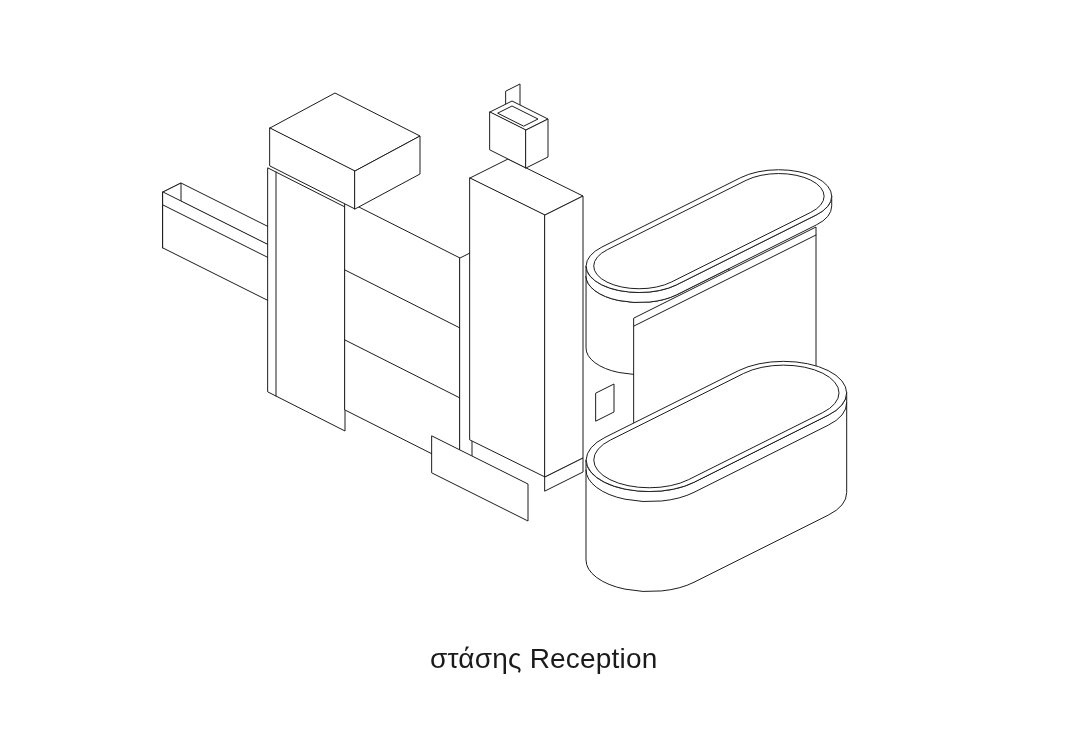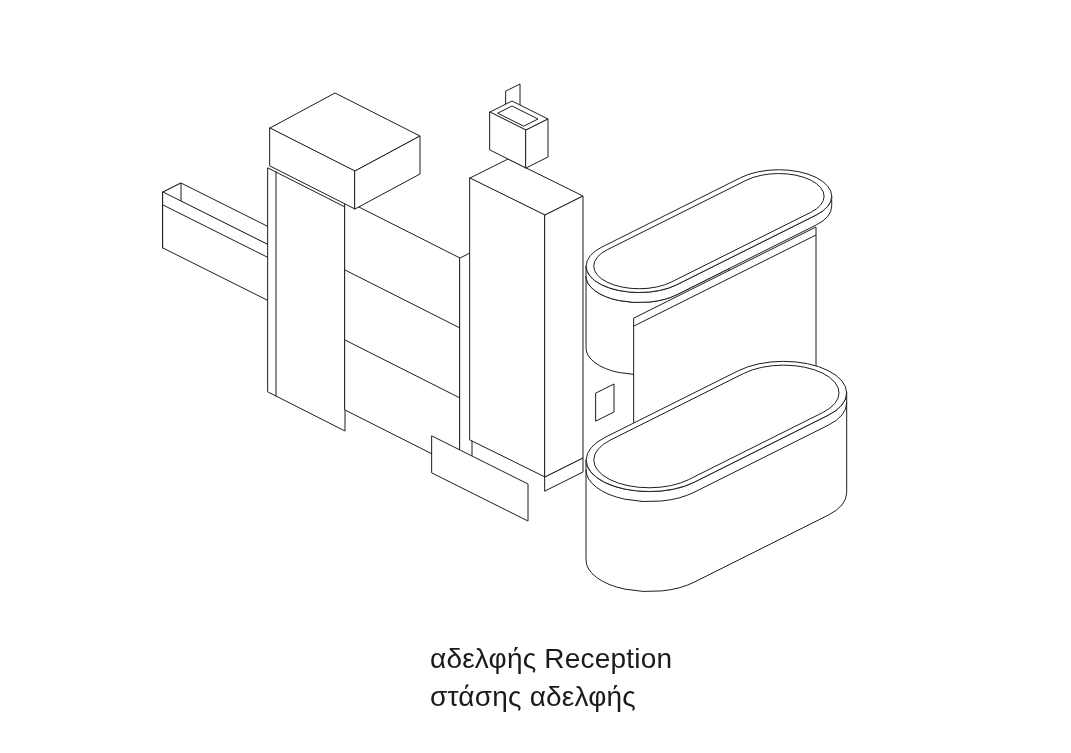--- a/index.html
+++ b/index.html
@@ -108,17 +108,16 @@
     <g transform="matrix(0.894,0.447,-0.894,0.447,783.4,348.2)">
       <path class="f" vector-effect="non-scaling-stroke" d="M 85.4 14.6 A 50 50 0 0 1 100 50 L 100 200 A 50 50 0 0 1 14.6 235.4 L 126.4 347.2 A 50 50 0 0 0 211.8 311.8 L 211.8 161.8 A 50 50 0 0 0 197.2 126.4 Z"></path>
       <path class="s" vector-effect="non-scaling-stroke" d="M 96.6 25.8 A 50 50 0 0 1 111.2 61.2 L 111.2 211.2 A 50 50 0 0 1 25.8 246.6"></path>
       <path class="f" vector-effect="non-scaling-stroke" d="M 0 50 A 50 50 0 0 1 100 50 L 100 200 A 50 50 0 0 1 0 200 Z"></path>
       <path class="s" vector-effect="non-scaling-stroke" d="M 6 50 A 44 44 0 0 1 94 50 L 94 200 A 44 44 0 0 1 6 200 Z"></path>
     </g>
 
   </svg>
 
   <div class="caption">
-    <div>αδελφής Reception</div>
-    <div>στάσης αδελφής</div>
+    <div>στάσης Reception</div>
   </div>
 
 </div>
 
 </body></html>

